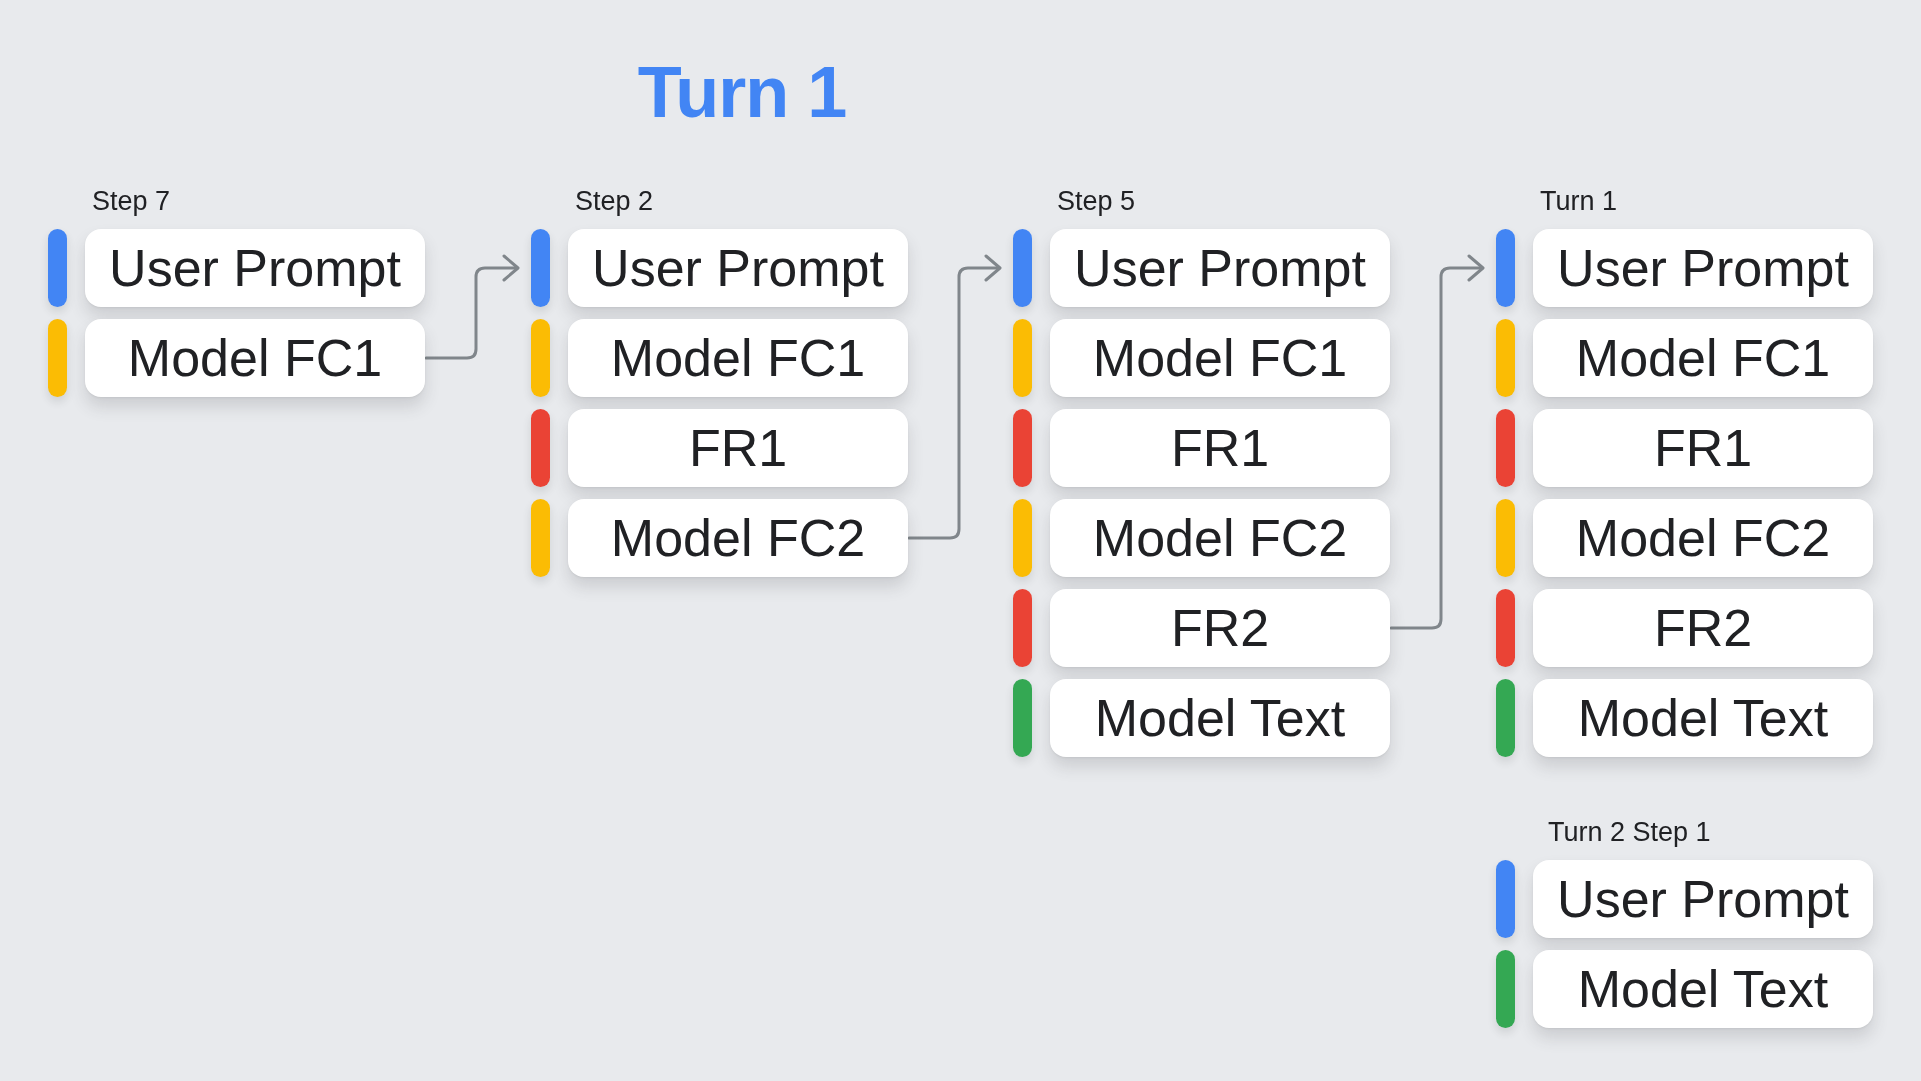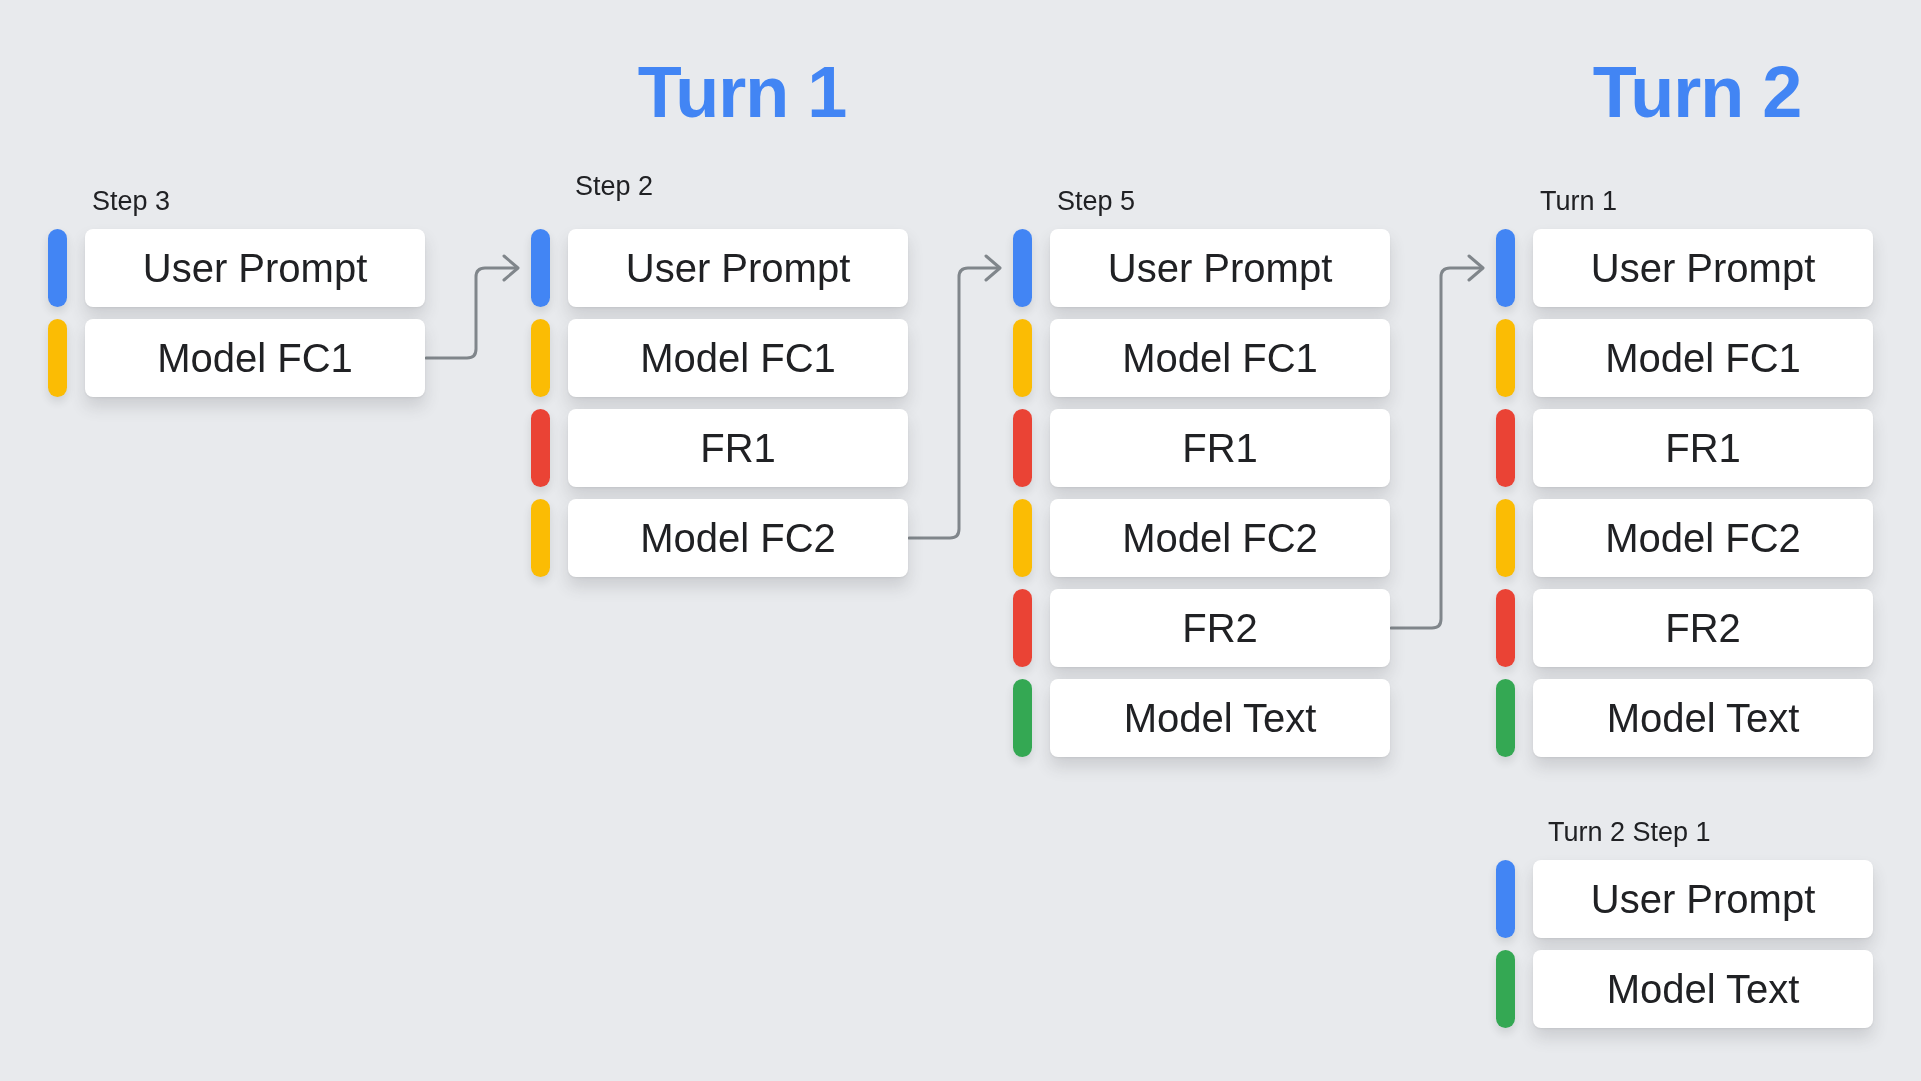--- a/index.html
+++ b/index.html
@@ -20,59 +20,58 @@
   .column{position:absolute;}
   .col-label{
     position:absolute;font-size:27px;color:var(--ink);
     line-height:28px;white-space:nowrap;
   }
   .role-bar{
     position:absolute;width:19px;height:78px;border-radius:10px;
     box-shadow:0 5px 9px rgba(60,64,67,0.14);
   }
   .step-box{
-    position:absolute;width:340px;height:78px;border-radius:8px;
+    position:absolute;width:340px;height:78px;border-radius:16px;
     background:var(--box);
     box-shadow:0 10px 16px rgba(60,64,67,0.16),0 1px 2px rgba(60,64,67,0.08);
     display:flex;align-items:center;justify-content:center;
-    font-size:40px;color:var(--ink);white-space:nowrap;
+    font-size:52px;color:var(--ink);white-space:nowrap;
   }
   .bar-blue{background:var(--blue);}
   .bar-yellow{background:var(--yellow);}
   .bar-red{background:var(--red);}
   .bar-green{background:var(--green);}
 
   #arrows-layer{position:absolute;left:0;top:0;width:1921px;height:1081px;pointer-events:none;}
 </style>
 </head>
 <body>
 
 <div id="canvas">
   <div class="turn-heading" style="left:742px">Turn 1</div>
-  <div class="turn-heading" style="left:1697px">Turn 2</div>
 
   <svg id="arrows-layer" viewBox="0 0 1921 1081" xmlns="http://www.w3.org/2000/svg">
       <path d="M 426 358 L 467 358 Q 476 358 476 349 L 476 277 Q 476 268 485 268 L 517 268" fill="none" stroke="#80868B" stroke-width="3" stroke-linecap="round" stroke-linejoin="round"></path>
       <path d="M 504 256 L 518 268 L 504 280" fill="none" stroke="#80868B" stroke-width="3" stroke-linecap="round" stroke-linejoin="round"></path>
       <path d="M 909 538 L 950 538 Q 959 538 959 529 L 959 277 Q 959 268 968 268 L 999 268" fill="none" stroke="#80868B" stroke-width="3" stroke-linecap="round" stroke-linejoin="round"></path>
       <path d="M 986 256 L 1000 268 L 986 280" fill="none" stroke="#80868B" stroke-width="3" stroke-linecap="round" stroke-linejoin="round"></path>
       <path d="M 1391 628 L 1432 628 Q 1441 628 1441 619 L 1441 277 Q 1441 268 1450 268 L 1482 268" fill="none" stroke="#80868B" stroke-width="3" stroke-linecap="round" stroke-linejoin="round"></path>
       <path d="M 1469 256 L 1483 268 L 1469 280" fill="none" stroke="#80868B" stroke-width="3" stroke-linecap="round" stroke-linejoin="round"></path>
     </svg>
 
   <div id="columns-root">
       <div class="column">
-        <div class="col-label" style="left: 92px; top: 187px;">Step 3</div>
+        <div class="col-label" style="left: 92px; top: 187px;">Step 7</div>
         <div class="role-bar bar-blue" style="left: 48px; top: 229px;"></div>
         <div class="step-box" style="left: 85px; top: 229px;">User Prompt</div>
         <div class="role-bar bar-yellow" style="left: 48px; top: 319px;"></div>
         <div class="step-box" style="left: 85px; top: 319px;">Model FC1</div>
       </div>
       <div class="column">
-        <div class="col-label" style="left: 575px; top: 172px;">Step 2</div>
+        <div class="col-label" style="left: 575px; top: 187px;">Step 2</div>
         <div class="role-bar bar-blue" style="left: 531px; top: 229px;"></div>
         <div class="step-box" style="left: 568px; top: 229px;">User Prompt</div>
         <div class="role-bar bar-yellow" style="left: 531px; top: 319px;"></div>
         <div class="step-box" style="left: 568px; top: 319px;">Model FC1</div>
         <div class="role-bar bar-red" style="left: 531px; top: 409px;"></div>
         <div class="step-box" style="left: 568px; top: 409px;">FR1</div>
         <div class="role-bar bar-yellow" style="left: 531px; top: 499px;"></div>
         <div class="step-box" style="left: 568px; top: 499px;">Model FC2</div>
       </div>
       <div class="column">

